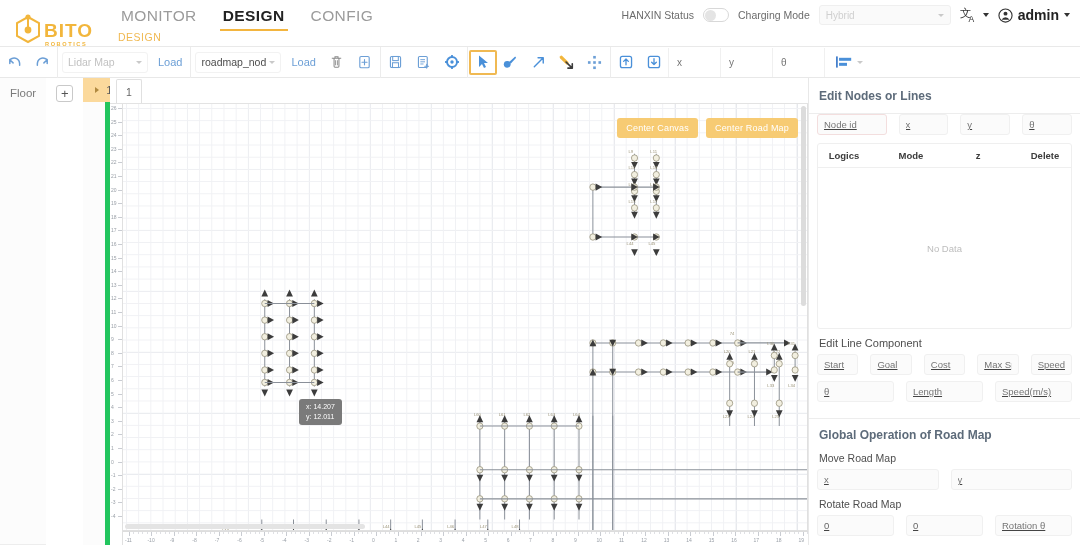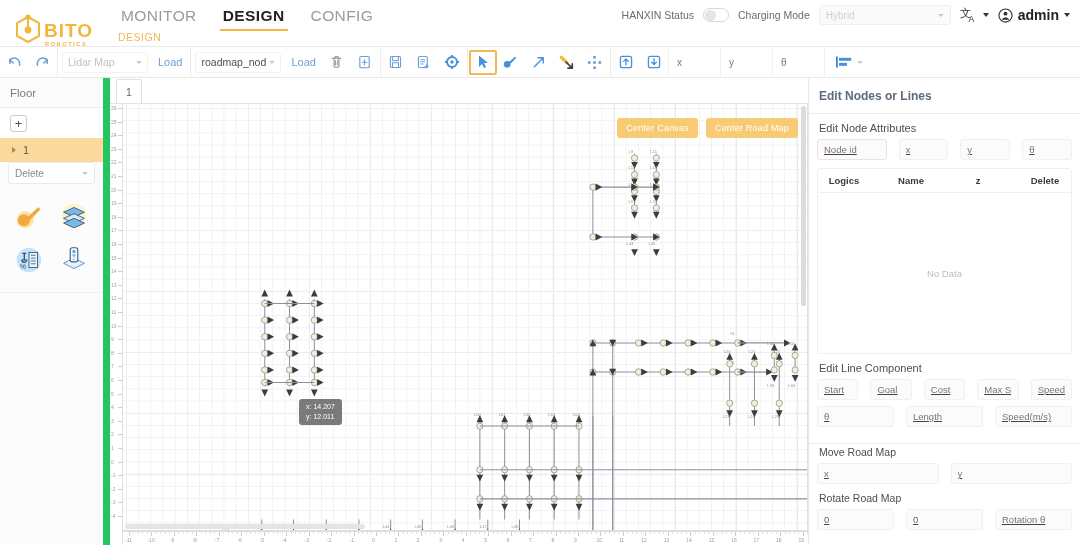--- a/index.html
+++ b/index.html
@@ -92,21 +92,21 @@
     font-family: "Liberation Sans", sans-serif;
   }
   .tb-align { display:flex; align-items:center; gap:4px; cursor:pointer; padding: 0 10px; border-left:1px solid #f0f0f0; height:29px;}
 
   
   .body { flex: 1; display: flex; min-height: 0; }
 
   
   .sidebar {
     width: 110px; flex: 0 0 110px; background: #fcfcfc;
-    border-right: 7px solid #22c55e; display: flex; flex-direction: column;
+    border-right: 5px solid #22c55e; display: flex; flex-direction: row;
   }
   .sb-title {
     font-size: 11.5px; color: #7b7b7b; padding: 9px 10px 8px 10px;
     border-bottom: 1px solid #ededed; background: #fcfcfc;
   }
   .sb-addrow { padding: 7px 10px 6px 10px; background: #fff; }
   .add-btn {
     width: 17px; height: 17px; border: 1px solid #c9c9c9; border-radius: 3px;
     display: flex; align-items: center; justify-content: center; cursor: pointer;
     font-size: 13px; color: #555; line-height: 1; background:#fff;
@@ -1010,31 +1010,30 @@
               <div class="tick" style="left: 679.5px; top: 0px; width: 1px; height: 4px;"></div>
               <div class="tick" style="left: 683.99px; top: 0px; width: 1px; height: 2px; opacity: 0.6;"></div>
               <div class="ticklabel" style="left: 675.5px; top: 5px;">19</div>
             </div>
         </div>
       </div>
     </div>
 
     <div class="rightpanel">
       <div class="rp-h1">Edit Nodes or Lines</div>
-      <div class="rp-h2">Edit Node Attributes</div>
       <div class="rp-row">
         <input class="fld err" style="flex: 1.55 1 0%;" placeholder="Node id">
         <input class="fld" placeholder="x" style="">
         <input class="fld" placeholder="y" style="">
         <input class="fld" placeholder="θ" style="">
       </div>
       <div class="rp-table">
         <div class="rp-thead">
           <div class="rp-th">Logics</div>
-          <div class="rp-th">Name</div>
+          <div class="rp-th">Mode</div>
           <div class="rp-th">z</div>
           <div class="rp-th">Delete</div>
         </div>
         <div class="rp-nodata">No Data</div>
       </div>
 
       <div class="rp-h2">Edit Line Component</div>
       <div class="rp-row">
         <input class="fld" placeholder="Start" style="">
         <input class="fld" placeholder="Goal" style="">
@@ -1042,20 +1041,21 @@
         <input class="fld" placeholder="Max Spee" style="">
         <input class="fld" placeholder="Speed Pa" style="">
       </div>
       <div class="rp-row">
         <input class="fld" placeholder="θ" style="">
         <input class="fld" placeholder="Length" style="">
         <input class="fld" placeholder="Speed(m/s)" style="">
       </div>
 
       <div class="rp-divider"></div>
+      <div class="rp-h3">Global Operation of Road Map</div>
       <div class="rp-sub">Move Road Map</div>
       <div class="rp-row">
         <input class="fld" placeholder="x" style="">
         <input class="fld" placeholder="y" style="">
       </div>
       <div class="rp-sub">Rotate Road Map</div>
       <div class="rp-row">
         <input class="fld val" value="0" style="">
         <input class="fld val" value="0" style="">
         <input class="fld" placeholder="Rotation θ" style="">

